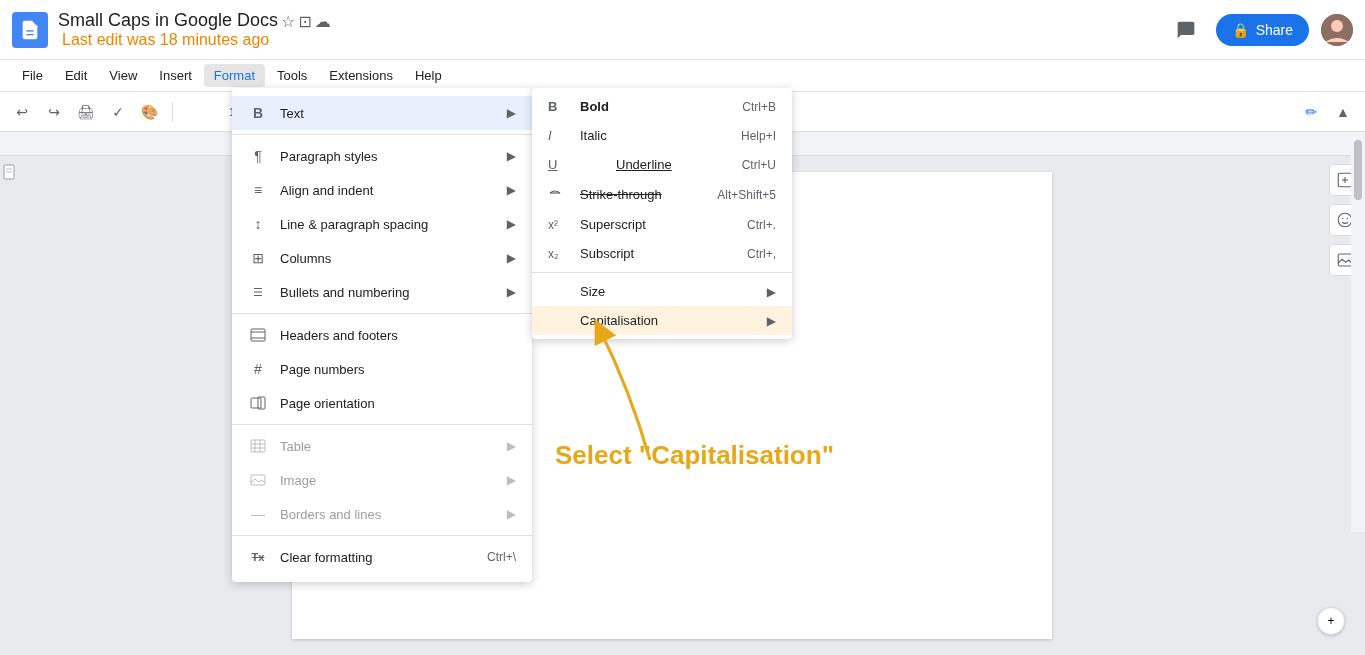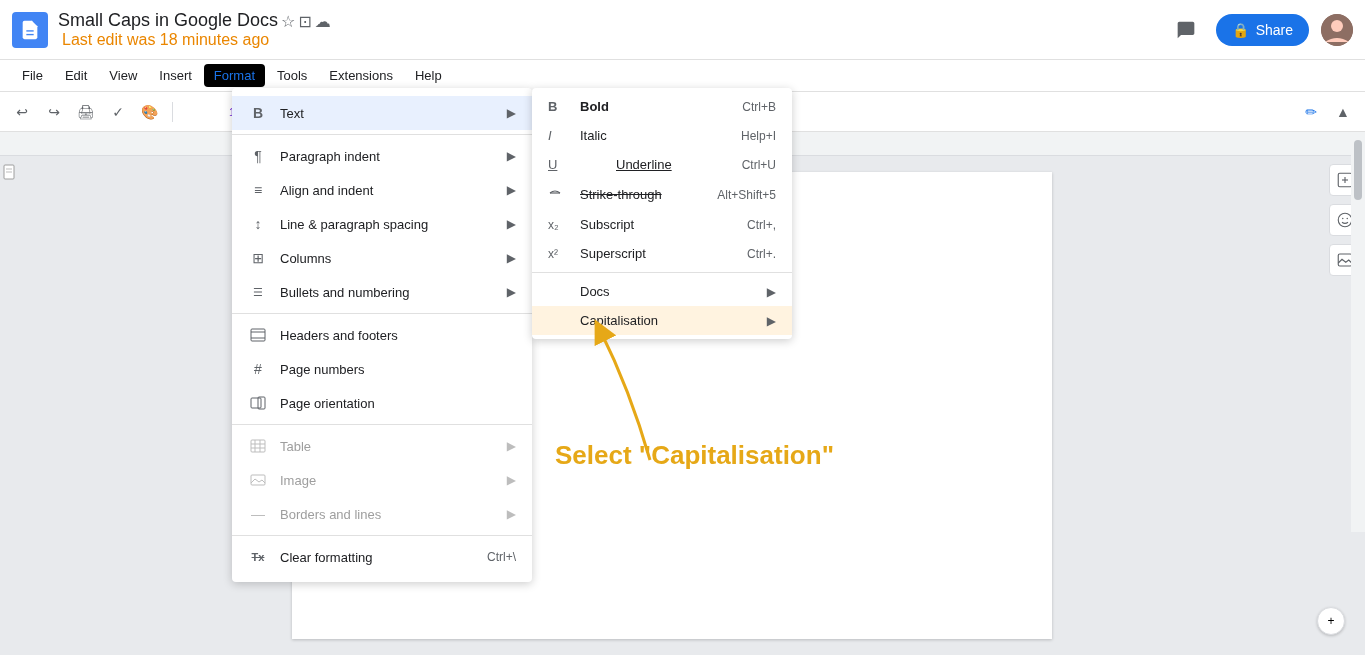--- a/index.html
+++ b/index.html
@@ -96,21 +96,21 @@
       gap: 2px;
       border-bottom: 1px solid #e0e0e0;
     }
     .menu-item {
       padding: 4px 10px;
       font-size: 13px;
       color: #202124;
       cursor: pointer;
       border-radius: 4px;
     }
-    .menu-item.active { background: #000000; color: #1a73e8; }
+    .menu-item.active { background: #e5e5e5; color: #1a73e8; }
 
     
     .toolbar {
       background: #fff;
       padding: 4px 8px;
       height: 40px;
       display: flex;
       align-items: center;
       gap: 4px;
       border-bottom: 1px solid #e0e0e0;
@@ -500,21 +500,21 @@
         <strong>B</strong>
       </div>
       <span class="item-label">Text</span>
       <span class="item-arrow">▶</span>
     </div>
   </div>
 
   <div class="menu-section">
     <div class="dropdown-item">
       <div class="item-icon">¶</div>
-      <span class="item-label">Paragraph indent</span>
+      <span class="item-label">Paragraph styles</span>
       <span class="item-arrow">▶</span>
     </div>
     <div class="dropdown-item">
       <div class="item-icon">≡</div>
       <span class="item-label">Align and indent</span>
       <span class="item-arrow">▶</span>
     </div>
     <div class="dropdown-item">
       <div class="item-icon">↕</div>
       <span class="item-label">Line &amp; paragraph spacing</span>
@@ -618,33 +618,33 @@
     <span style="width:20px;margin-right:12px;color:#5f6368;">
       <svg width="14" height="14" viewBox="0 0 14 14">
           <path d="M2 7 Q7 3 12 7" stroke="#5f6368" stroke-width="1.2" fill="none"></path>
           <line x1="2" y1="7" x2="12" y2="7" stroke="#5f6368" stroke-width="1.2"></line>
         </svg>
     </span>
     <span class="item-label strikethrough-label">Strike-through</span>
     <span class="item-shortcut">Alt+Shift+5</span>
   </div>
   <div class="submenu-item">
+    <span style="width:20px;margin-right:12px;color:#5f6368;font-size:12px;">x²</span>
+    <span class="item-label">Superscript</span>
+    <span class="item-shortcut">Ctrl+.</span>
+  </div>
+  <div class="submenu-item">
     <span style="width:20px;margin-right:12px;color:#5f6368;font-size:12px;">x₂</span>
     <span class="item-label">Subscript</span>
     <span class="item-shortcut">Ctrl+,</span>
   </div>
-  <div class="submenu-item">
-    <span style="width:20px;margin-right:12px;color:#5f6368;font-size:12px;">x²</span>
-    <span class="item-label">Superscript</span>
-    <span class="item-shortcut">Ctrl+.</span>
-  </div>
   <div style="height:1px;background:#e0e0e0;margin:4px 0;"></div>
   <div class="submenu-item">
     <span style="width:20px;margin-right:12px;"></span>
-    <span class="item-label">Docs</span>
+    <span class="item-label">Size</span>
     <span class="item-arrow">▶</span>
   </div>
   <div class="submenu-item capitalisation-active">
     <span style="width:20px;margin-right:12px;"></span>
     <span class="item-label">Capitalisation</span>
     <span class="item-arrow">▶</span>
   </div>
 </div>
 
 <svg class="annotation-arrow" width="120" height="160" viewBox="0 0 120 160">

